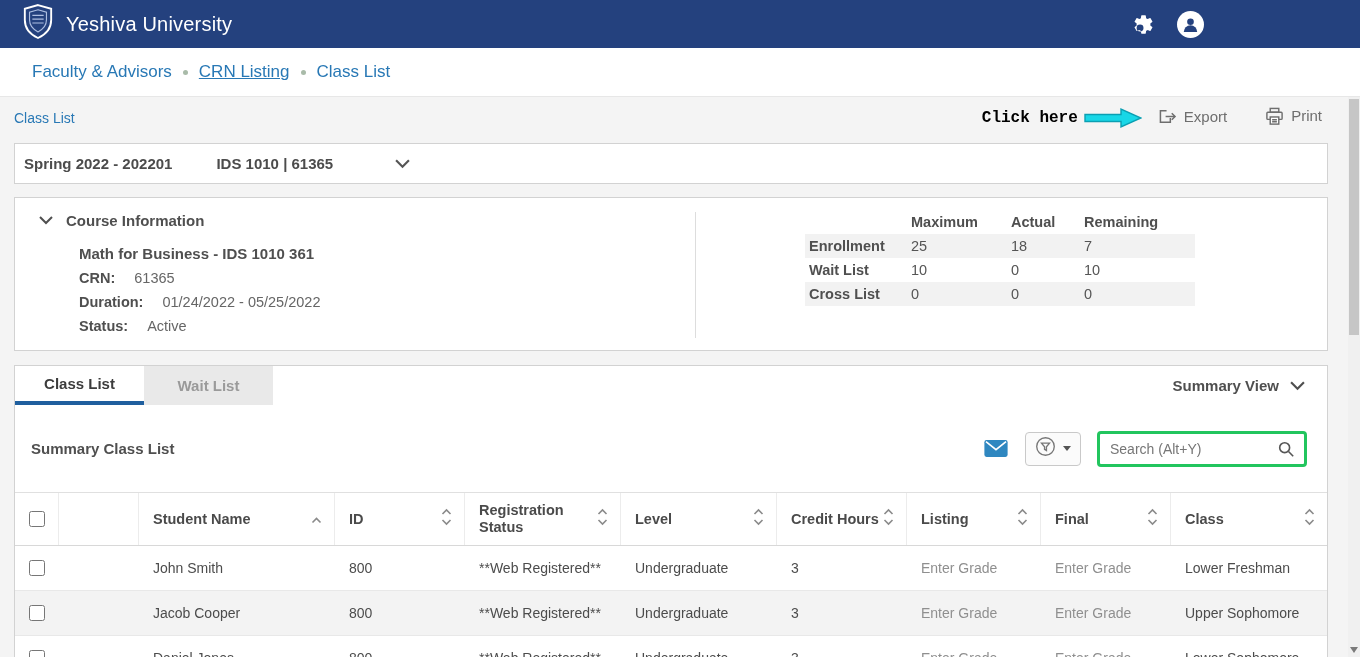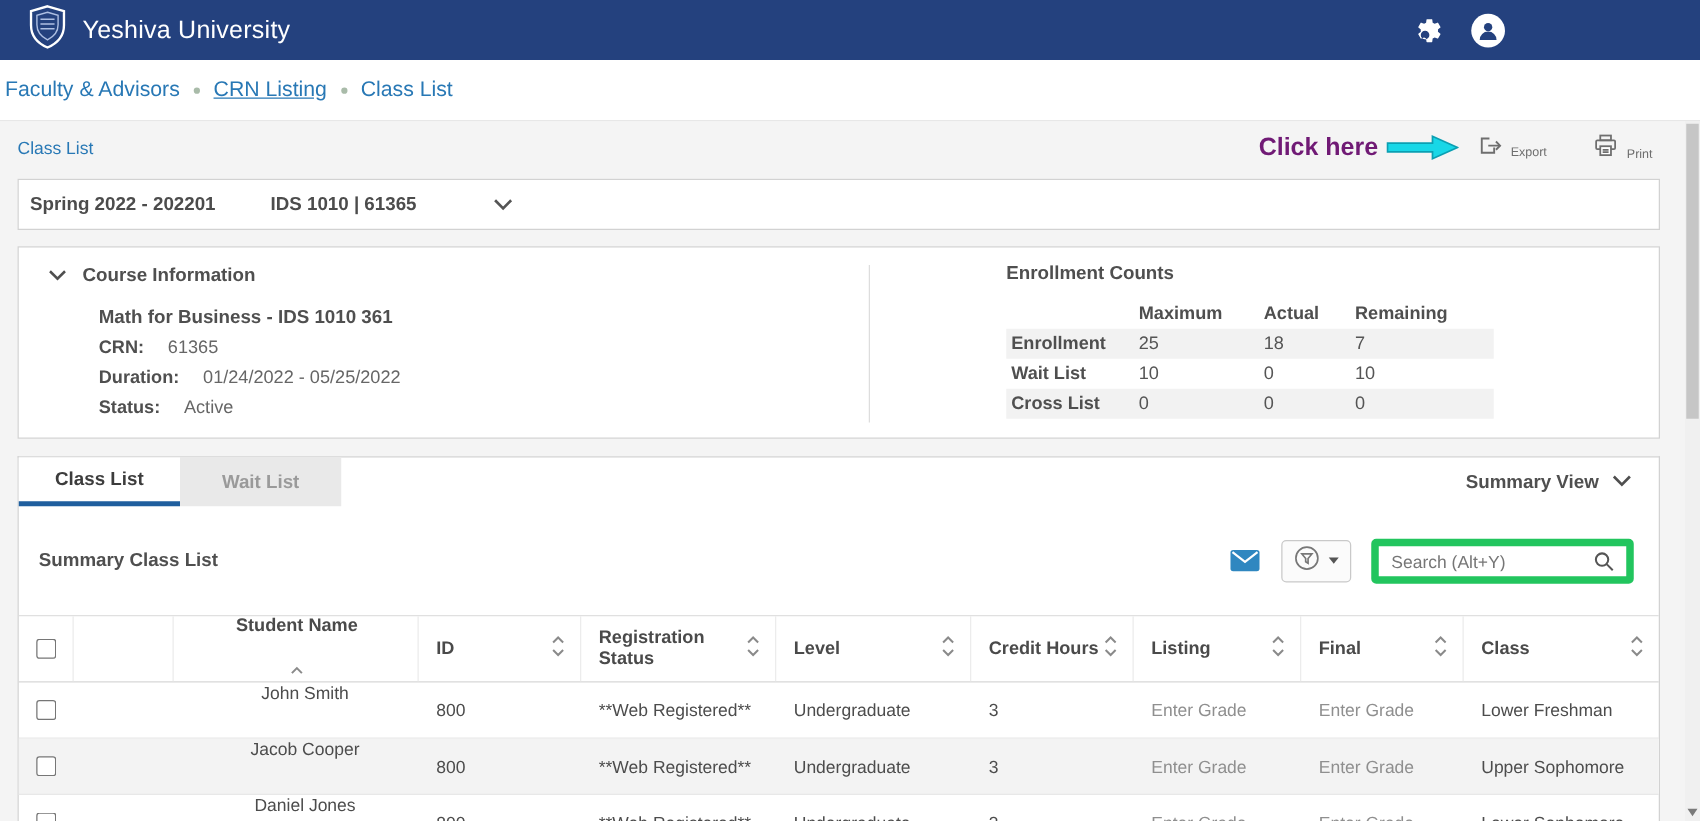--- a/index.html
+++ b/index.html
@@ -8,32 +8,32 @@
 
   
   .topbar { position:absolute; top:0; left:0; width:100%; height:48px; background:#24417e; display:flex; align-items:center; padding:12px 22px; }
   .brand { display:flex; align-items:center; gap:12px; }
   .brand-name { color:#fff; font-size:20px; letter-spacing:.2px; }
   .topbar-right { position:absolute; right:156px; top:0; height:48px; display:flex; align-items:center; gap:22px; }
   .avatar { width:27px; height:27px; border-radius:50%; background:#fff; display:flex; align-items:center; justify-content:center; cursor:pointer; }
   .gear-btn { display:flex; align-items:center; cursor:pointer; }
 
   
-  .breadcrumbs { position:absolute; top:48px; left:0; width:100%; height:49px; background:#fff; border-bottom:1px solid #e7e7e7; display:flex; align-items:center; padding-left:4px; font-size:17px; }
+  .breadcrumbs { position:absolute; top:48px; left:0; width:100%; height:49px; background:#fff; border-bottom:1px solid #e7e7e7; display:flex; align-items:center; padding-left:32px; font-size:17px; }
   .crumb { color:#2878b5; text-decoration:none; cursor:pointer; }
   .crumb.underline { text-decoration:underline; }
   .crumb-dot { width:5px; height:5px; border-radius:50%; background:#a9bba9; margin:0 11px; display:inline-block; }
 
   
   .page-header { position:absolute; top:97px; left:0; width:1348px; height:42px; display:flex; align-items:center; padding:0 26px 0 14px; }
   .page-title { color:#2878b5; font-size:14px; }
   .ph-right { margin-left:auto; display:flex; align-items:center; }
-  .click-here { font-size:20px; color:#701a75; font-weight:700; margin-right:6px; }
+  .click-here { font-size:16px; color:#000000; font-weight:700; margin-right:6px;font-family:Liberation Mono, monospace; }
   .annot-arrow { margin-right:10px; display:flex; }
-  .toolbtn { display:flex; align-items:flex-end; gap:7px; color:#6e6e6e; font-size:10px; cursor:pointer; }
+  .toolbtn { display:flex; align-items:flex-start; gap:7px; color:#6e6e6e; font-size:15px; cursor:pointer; }
   .toolbtn.export { margin-left:6px; }
   .toolbtn.print { margin-left:38px; }
 
   
   .term-bar { position:absolute; top:143px; left:14px; width:1314px; height:41px; background:#fff; border:1px solid #d2d2d2; display:flex; align-items:center; padding:0 9px; cursor:pointer; }
   .term-label, .course-label { font-weight:700; font-size:15px; color:#4c4c4c; }
   .course-label { margin-left:44px; }
   .term-chevron { margin-left:62px; display:flex; }
 
   
@@ -59,30 +59,30 @@
   .tab.active { background:#fff; color:#3c3c3c; border-bottom:4px solid #1f5f9e; }
   .tab.inactive { background:#e9e9e9; color:#9a9a9a; }
   .view-picker { margin-left:auto; display:flex; align-items:center; gap:11px; padding-right:22px; font-weight:700; font-size:15px; color:#4f4f4f; cursor:pointer; }
 
   .list-toolbar { display:flex; align-items:center; height:87px; padding:0 20px 0 16px; }
   .list-title { font-weight:700; font-size:15px; color:#4f4f4f; }
   .lt-tools { margin-left:auto; display:flex; align-items:center; gap:16px; }
   .envelope-btn { display:flex; cursor:pointer; }
   .filter-btn { display:flex; align-items:center; gap:7px; border:1px solid #c9c9c9; border-radius:4px; background:#fbfbfb; height:34px; padding:0 9px; cursor:pointer; }
   .caret-down { width:0; height:0; border-left:4px solid transparent; border-right:4px solid transparent; border-top:5px solid #555; }
-  .search-box { position:relative; width:210px; height:36px; border:6px solid #22c55e; border-radius:4px; background:#fff; display:flex; align-items:center; }
+  .search-box { position:relative; width:210px; height:36px; border:3px solid #22c55e; border-radius:4px; background:#fff; display:flex; align-items:center; }
   .search-box input { border:none; outline:none; flex:1; padding:0 34px 0 10px; font-size:14px; color:#444; background:transparent; font-family:inherit; }
   .search-box input::placeholder { color:#767676; }
   .search-icon { position:absolute; right:9px; display:flex; cursor:pointer; }
 
   
   .grid-head { display:flex; height:54px; border-top:1px solid #e0e0e0; border-bottom:1px solid #d8d8d8; }
   .gh-cell { display:flex; align-items:center; justify-content:space-between; padding:0 12px 0 14px; border-right:1px solid #ececec; font-weight:700; font-size:14.5px; color:#4a4a4a; line-height:1.15; cursor:pointer; }
   .gh-cell:last-child { border-right:none; }
-  .c-check { width:44px; } .c-blank { width:80px; } .c-name { width:196px;flex-direction:column; } .c-id { width:130px; }
+  .c-check { width:44px; } .c-blank { width:80px; } .c-name { width:196px; } .c-id { width:130px; }
   .c-reg { width:156px; } .c-level { width:156px; } .c-credit { width:130px; } .c-mid { width:134px; }
   .c-final { width:130px; } .c-class { flex:1; }
   .grid-row { display:flex; height:45px; border-bottom:1px solid #e8e8e8; font-size:14px; color:#4c4c4c; }
   .grid-row.alt { background:#f3f3f3; }
   .gr-cell { display:flex; align-items:center; padding-left:14px; }
   .enter-grade { color:#8f8f8f; cursor:pointer; }
   input[type="checkbox"] { width:16px; height:16px; cursor:pointer; }
 
   
   .scrollbar { position:absolute; top:97px; right:0; width:12px; height:560px; background:#f0f0f0; }
@@ -181,21 +181,20 @@
       <span>Course Information</span>
     </div>
     <div class="ci-details">
       <div class="ci-course">Math for Business - IDS 1010 361</div>
       <div><span class="ci-label">CRN:</span><span class="ci-value">61365</span></div>
       <div><span class="ci-label">Duration:</span><span class="ci-value">01/24/2022 - 05/25/2022</span></div>
       <div><span class="ci-label">Status:</span><span class="ci-value">Active</span></div>
     </div>
     <div class="ci-divider"></div>
     <div class="ec">
-      <div class="ec-title">Enrollment Counts</div>
       <div class="ec-row">
         <div class="ec-cell"></div>
         <div class="ec-cell hdr">Maximum</div>
         <div class="ec-cell hdr">Actual</div>
         <div class="ec-cell hdr">Remaining</div>
       </div>
       <div class="ec-row shade">
         <div class="ec-cell lbl">Enrollment</div>
         <div class="ec-cell">25</div>
         <div class="ec-cell">18</div>

